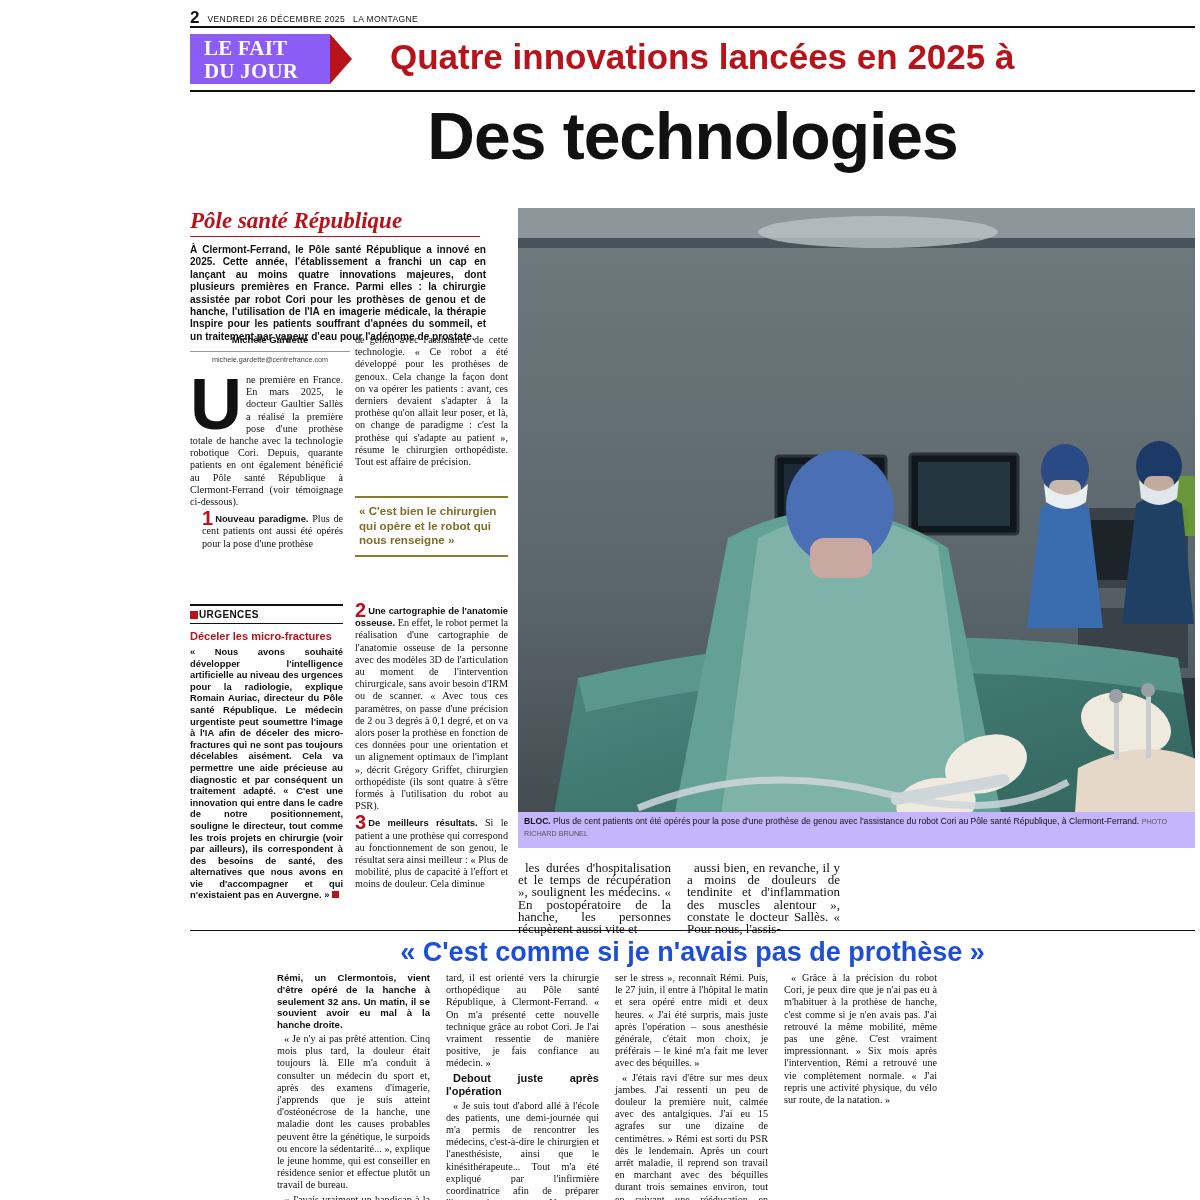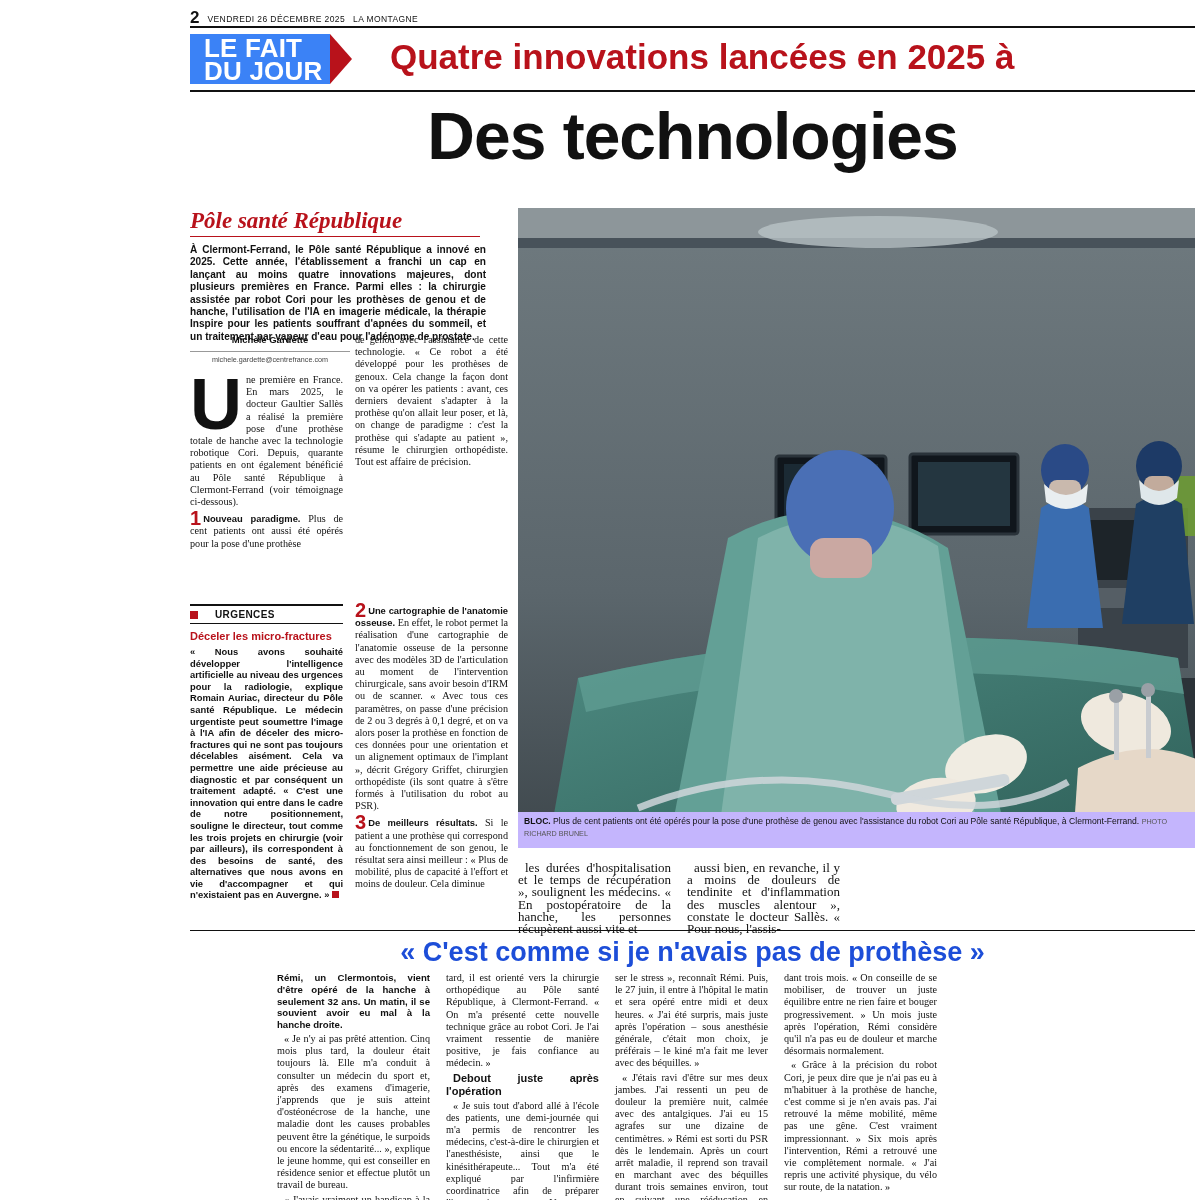--- a/index.html
+++ b/index.html
@@ -27,23 +27,23 @@
     font-family:"Liberation Sans", sans-serif;
     font-size:8.5px; letter-spacing:.4px; color:#111;
     padding-bottom:2px; text-transform:uppercase;
   }
   .masthead .mh-paper { font-weight:normal; }
 
   
   .rubric-wrap { position:absolute; left:190px; top:34px; width:1005px; height:58px; }
   .rubric-flag {
     position:absolute; left:0; top:0; width:140px; height:50px;
-    background:#3b82f6; color:#fff;
-    font-family:Liberation Sans, sans-serif;
-    font-weight:bold; font-size:26px; line-height:23px;
+    background:#8b5cf6; color:#fff;
+    font-family:Liberation Serif, serif;
+    font-weight:bold; font-size:21px; line-height:23px;
     padding:3px 0 0 14px; letter-spacing:.2px;
   }
   .rubric-arrow {
     position:absolute; left:140px; top:0; width:0; height:0;
     border-top:25px solid transparent;
     border-bottom:25px solid transparent;
     border-left:22px solid #b8121b;
   }
   .kicker {
     position:absolute; left:200px; top:6px; width:800px;
@@ -117,21 +117,21 @@
     font-family:"Liberation Sans", sans-serif;
     font-weight:bold; font-size:11.6px; line-height:14.6px; color:#7d6f27;
   }
 
   
   .urg-box { position:absolute; left:190px; top:604px; width:153px; }
   .urg-head {
     border-top:2px solid #111; border-bottom:1px solid #111;
     padding:3px 0 3px 0;
     font-family:"Liberation Sans", sans-serif; font-weight:bold; font-size:10px;
-    letter-spacing:.4px; display:flex; align-items:center; gap:17px;
+    letter-spacing:.4px; display:flex; align-items:center; gap:1px;
   }
   .urg-square { width:8px; height:8px; background:#b8121b; display:inline-block; }
   .urg-title {
     font-family:"Liberation Sans", sans-serif; font-weight:bold;
     font-size:11px; color:#b8121b; margin:6px 0 4px 0; line-height:12px;
   }
   .urg-body {
     font-family:"Liberation Sans", sans-serif; font-weight:bold;
     font-size:9.4px; line-height:11.6px; text-align:justify;
   }
@@ -211,29 +211,30 @@
 
   <div class="byline">
     <span>Michèle Gardette</span>
     <span class="mail">michele.gardette@centrefrance.com</span>
   </div>
 
   <div class="col col1">
     <p class="noind">
       <span class="dropcap">U</span><span>ne première en France. En mars 2025, le docteur Gaultier Sallès a réalisé la première pose d'une prothèse totale de hanche avec la technologie robotique Cori. Depuis, quarante patients en ont également bénéficié au Pôle santé République à Clermont-Ferrand (voir témoignage ci-dessous).</span>
     </p>
-    <p class="noind" style="margin-top:4px;">
+    <p class="noind" style="margin-top:4px;margin-left:12px;">
       <span class="stepnum">1</span><span class="steplead">Nouveau paradigme.</span><span> Plus de cent patients ont aussi été opérés pour la pose d'une prothèse</span>
     </p>
   </div>
 
   <div class="col col2">
     <p class="noind">de genou avec l'assistance de cette technologie. « Ce robot a été développé pour les prothèses de genoux. Cela change la façon dont on va opérer les patients : avant, ces derniers devaient s'adapter à la prothèse qu'on allait leur poser, et là, on change de paradigme : c'est la prothèse qui s'adapte au patient », résume le chirurgien orthopédiste. Tout est affaire de précision.</p>
   </div>
 
+  <div class="pullquote">« C'est bien le chirurgien qui opère et le robot qui nous renseigne »</div>
 
   <div class="col" style="left:355px; top:604px; width:153px;">
     <p class="noind">
       <span class="stepnum">2</span><span class="steplead">Une cartographie de l'anatomie osseuse.</span><span> En effet, le robot permet la réalisation d'une cartographie de l'anatomie osseuse de la personne avec des modèles 3D de l'articulation au moment de l'intervention chirurgicale, sans avoir besoin d'IRM ou de scanner. « Avec tous ces paramètres, on passe d'une précision de 2 ou 3 degrés à 0,1 degré, et on va alors poser la prothèse en fonction de ces données pour une orientation et un alignement optimaux de l'implant », décrit Grégory Griffet, chirurgien orthopédiste (ils sont quatre à s'être formés à l'utilisation du robot au PSR).</span>
     </p>
     <p class="noind" style="margin-top:4px;">
       <span class="stepnum">3</span><span class="steplead">De meilleurs résultats.</span><span> Si le patient a une prothèse qui correspond au fonctionnement de son genou, le résultat sera ainsi meilleur : « Plus de mobilité, plus de capacité à l'effort et moins de douleur. Cela diminue</span>
     </p>
   </div>
 
@@ -364,17 +365,16 @@
     <p class="subhead">Debout juste après l'opération</p>
     <p>« Je suis tout d'abord allé à l'école des patients, une demi-journée qui m'a permis de rencontrer les médecins, c'est-à-dire le chirurgien et l'anesthésiste, ainsi que le kinésithérapeute... Tout m'a été expliqué par l'infirmière coordinatrice afin de préparer l'intervention en amont. Un moment d'échange important qui fait bais-</p>
   </div>
 
   <div class="fcol f3">
     <p class="noind">ser le stress », reconnaît Rémi. Puis, le 27 juin, il entre à l'hôpital le matin et sera opéré entre midi et deux heures. « J'ai été surpris, mais juste après l'opération – sous anesthésie générale, c'était mon choix, je préférais – le kiné m'a fait me lever avec des béquilles. »</p>
     <p>« J'étais ravi d'être sur mes deux jambes. J'ai ressenti un peu de douleur la première nuit, calmée avec des antalgiques. J'ai eu 15 agrafes sur une dizaine de centimètres. » Rémi est sorti du PSR dès le lendemain. Après un court arrêt maladie, il reprend son travail en marchant avec des béquilles durant trois semaines environ, tout en suivant une rééducation en kinésithérapie pen-</p>
   </div>
 
   <div class="fcol f4">
-    <p class="noind">dant trois mois. « On conseille de se mobiliser, de trouver un juste équilibre entre ne rien faire et bouger progressivement. » Un mois juste après l'opération, Rémi considère qu'il n'a pas eu de douleur et marche désormais normalement.</p>
     <p>« Grâce à la précision du robot Cori, je peux dire que je n'ai pas eu à m'habituer à la prothèse de hanche, c'est comme si je n'en avais pas. J'ai retrouvé la même mobilité, même pas une gêne. C'est vraiment impressionnant. » Six mois après l'intervention, Rémi a retrouvé une vie complètement normale. « J'ai repris une activité physique, du vélo sur route, de la natation. »</p>
   </div>
 
 </div>
 
 </body></html>

